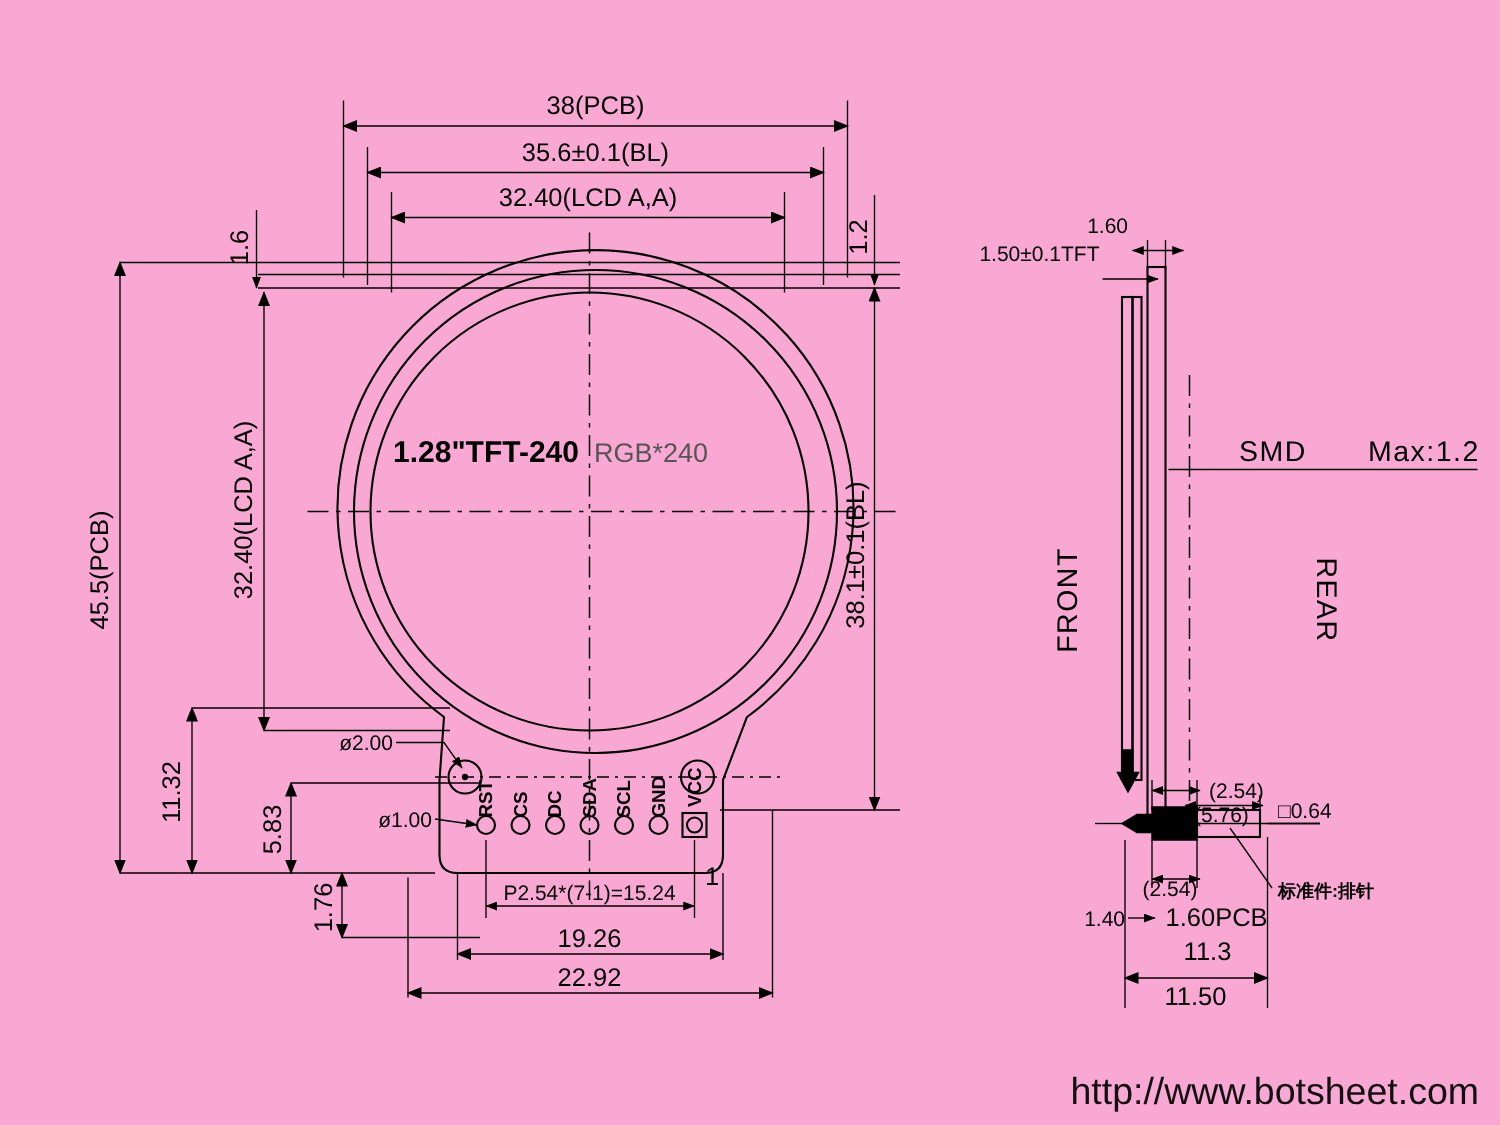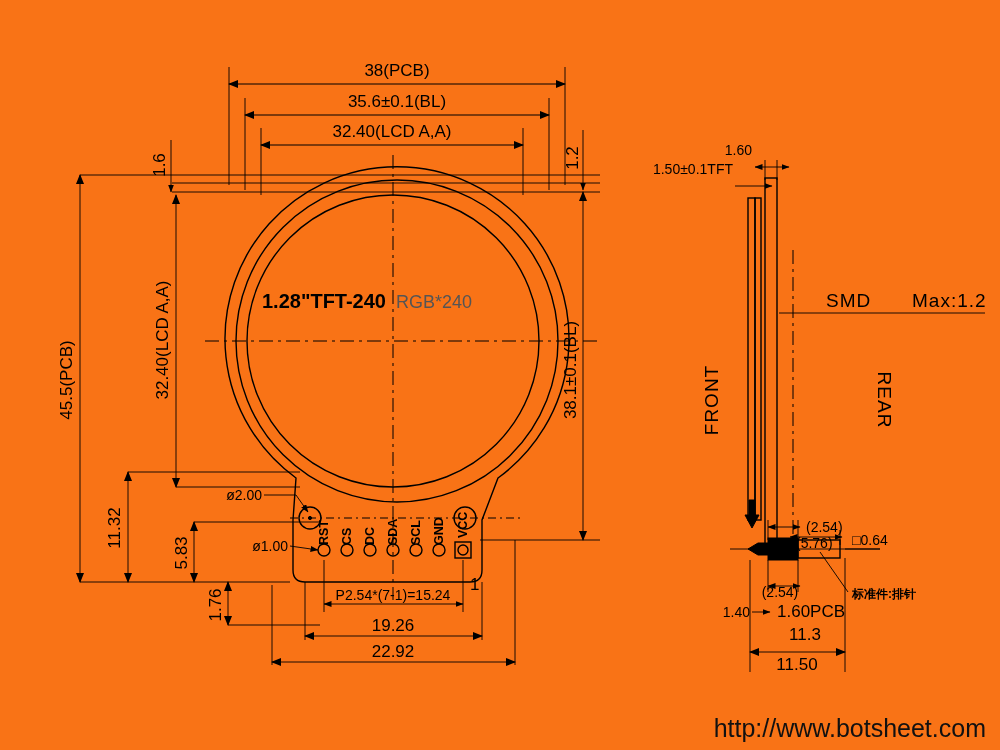--- a/index.html
+++ b/index.html
@@ -7,21 +7,21 @@
     padding: 0;
     background: #ffffff;
   }
   body {
     font-family: "Liberation Sans", sans-serif;
   }
   #page {
     position: relative;
     width: 1000px;
     height: 750px;
-    background: #f97316;
+    background: #f9a8d4;
     overflow: hidden;
   }
   #drawing-svg {
     position: absolute;
     left: 0;
     top: 0;
     width: 1000px;
     height: 750px;
   }
   .wm-title {

